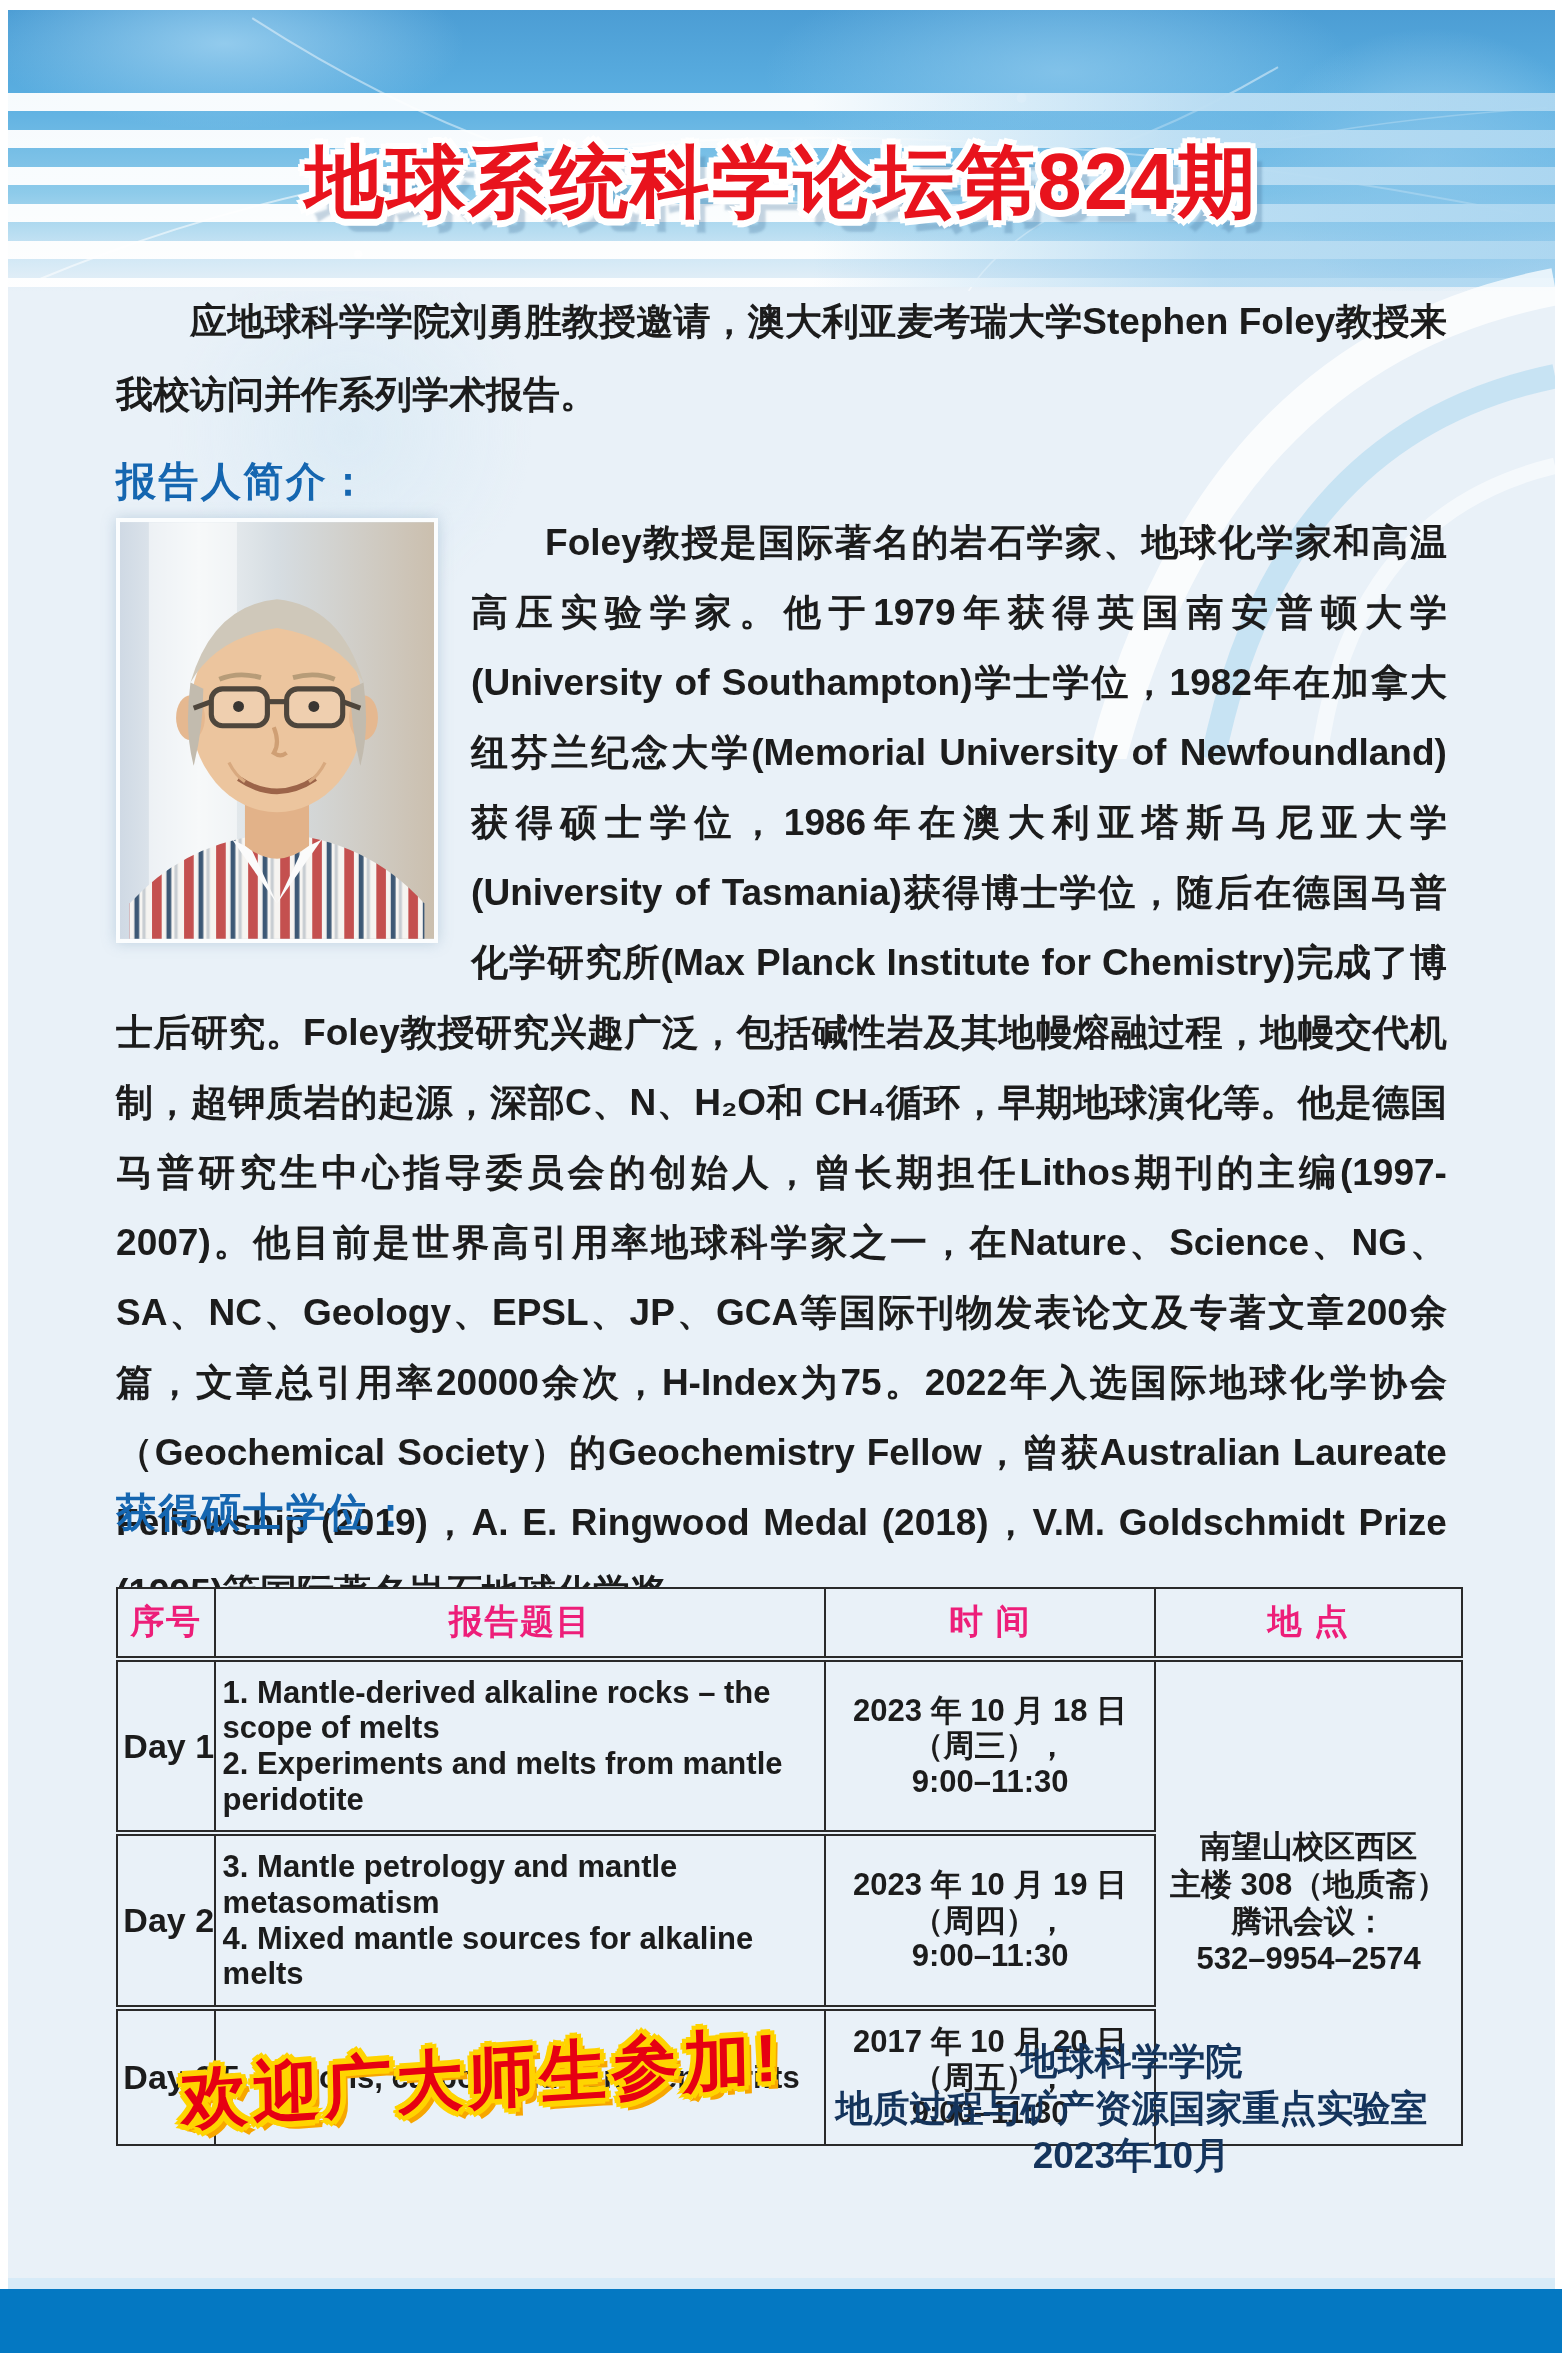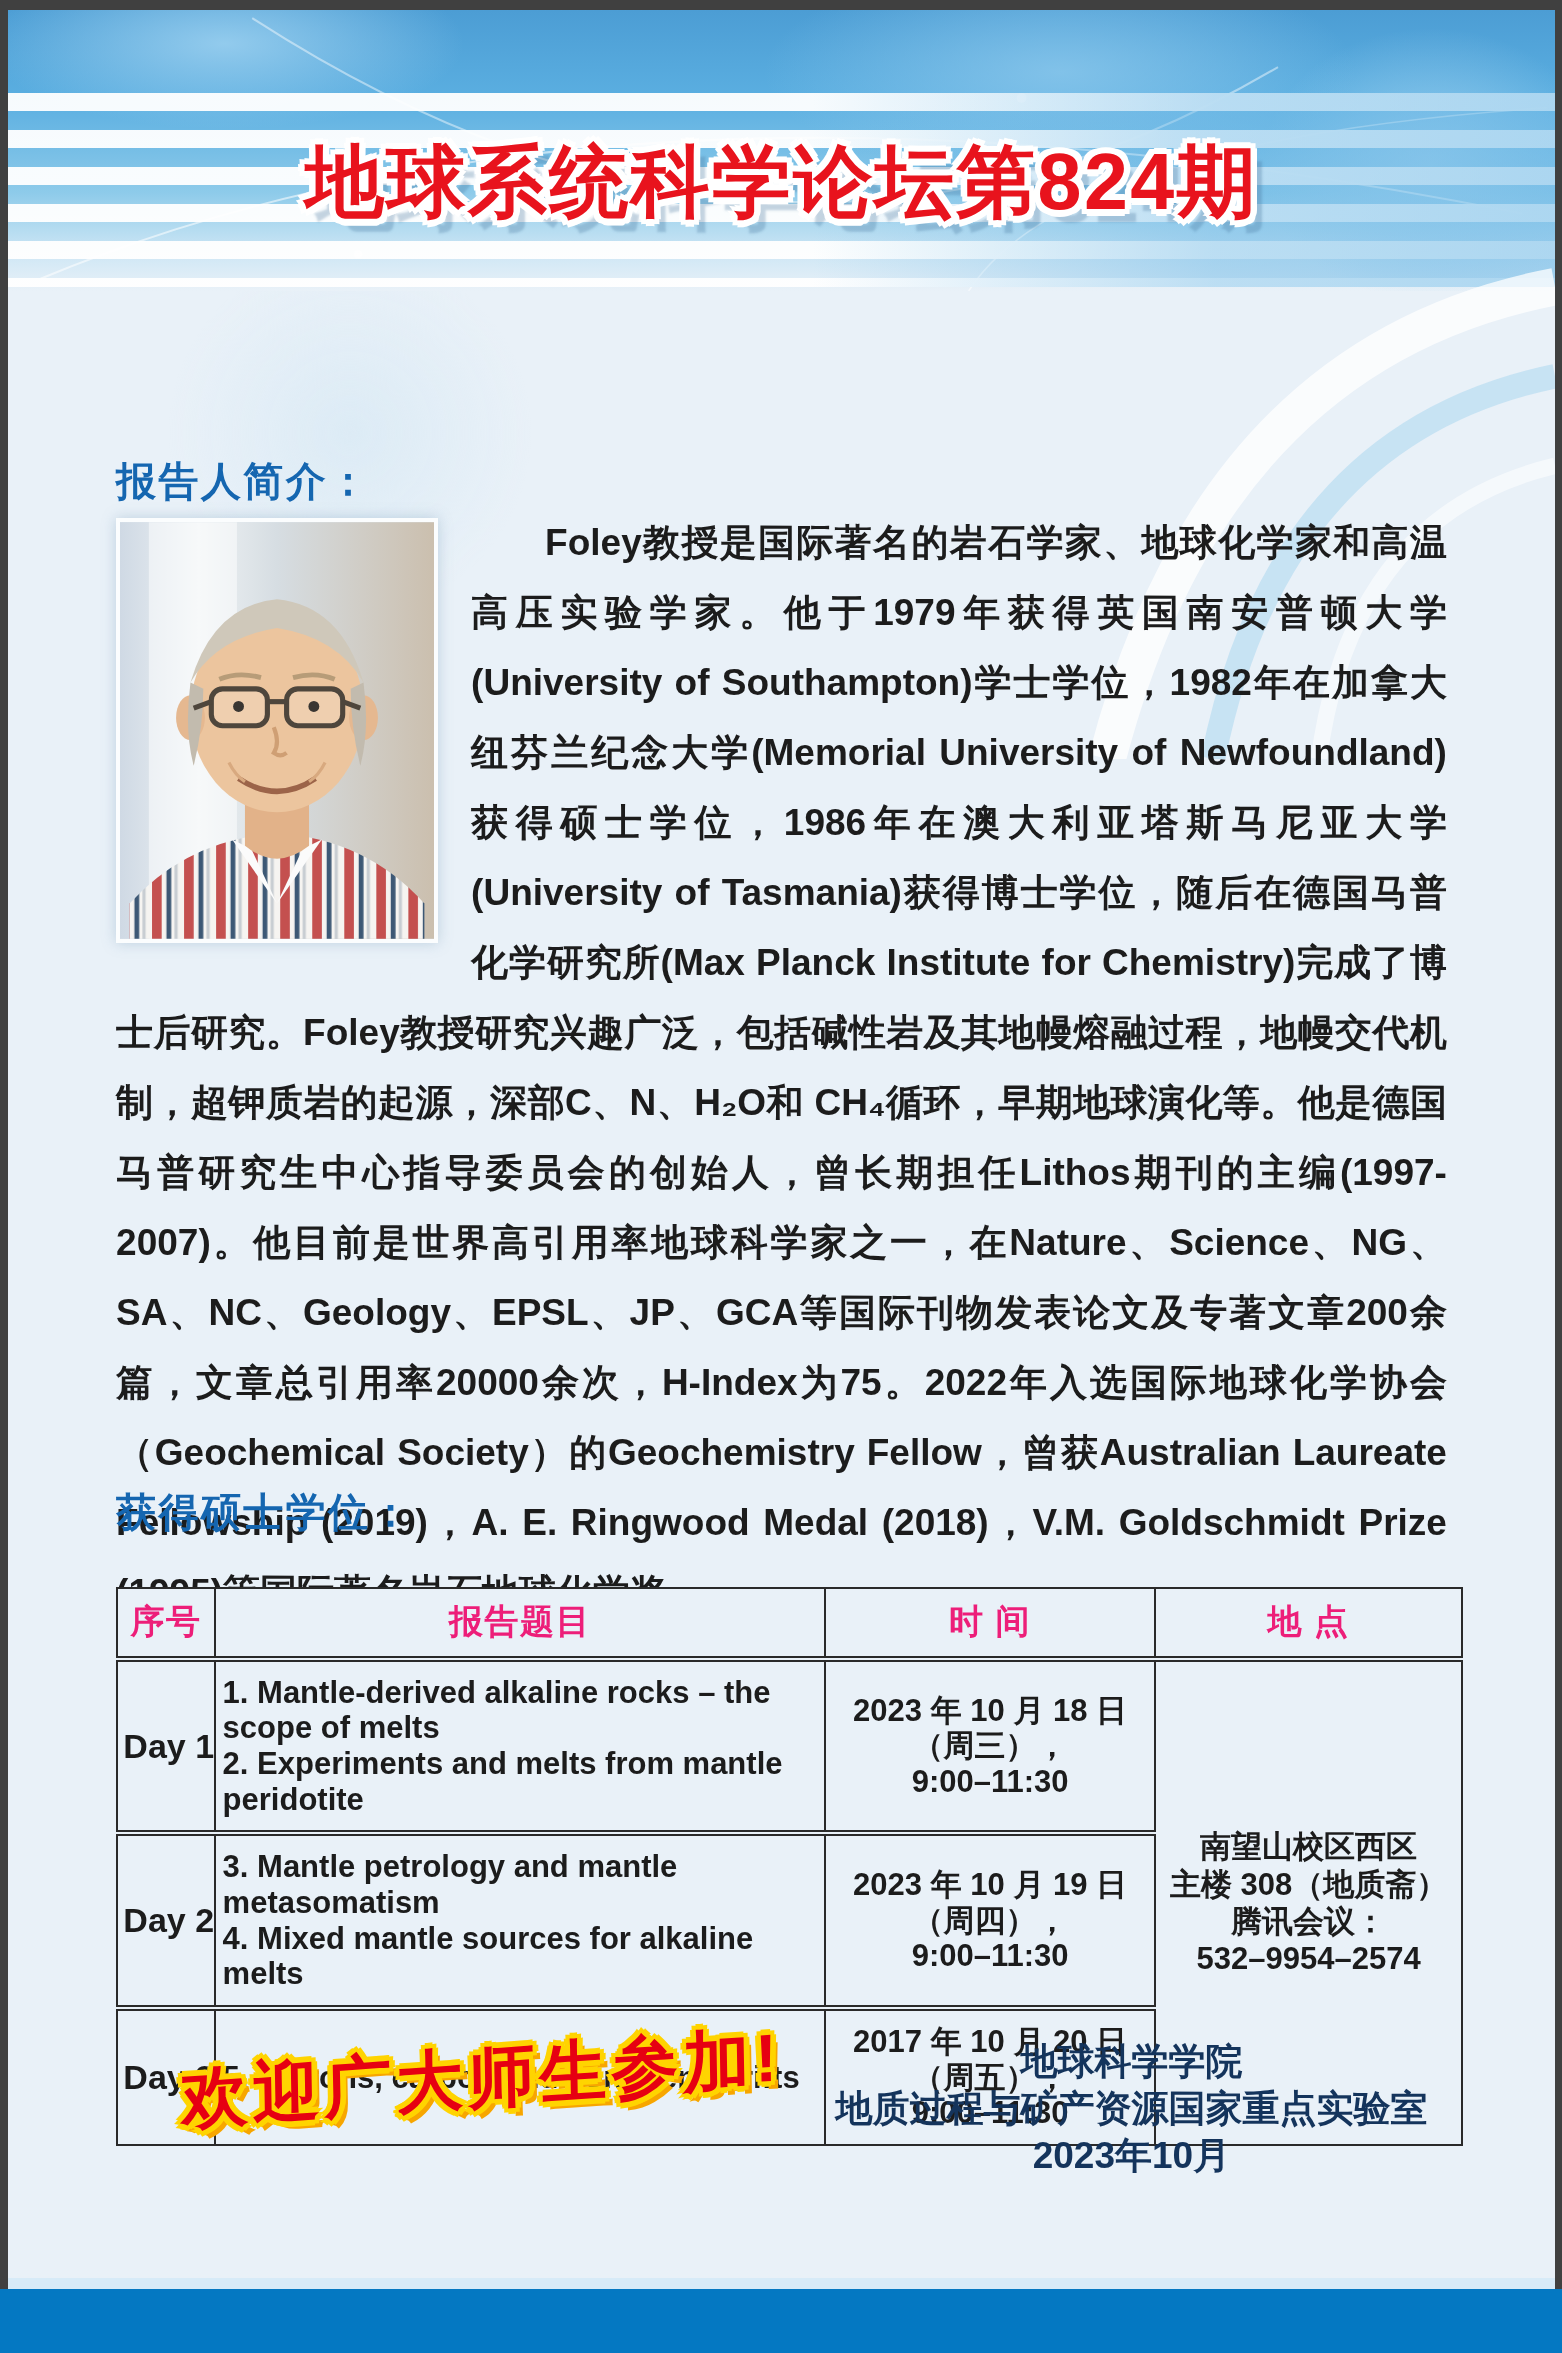--- a/index.html
+++ b/index.html
@@ -1,18 +1,18 @@
 <!DOCTYPE html>
 <html style="font-size:13px"><head>
 <meta charset="utf-8">
 <style>
   html,body{margin:0;padding:0;background:#888;}
   .poster{
     position:relative;width:1563px;height:2354px;margin:0 auto;
-    background:#404040;overflow:hidden;
+    background:#ffffff;overflow:hidden;
     font-family:"Liberation Sans","DejaVu Sans",sans-serif;
     -webkit-font-smoothing:antialiased;
   }
   
   .page{
     position:absolute;top:9.8px;left:8.1px;right:8.1px;bottom:0;
     background:
       radial-gradient(circle 260px at 342px 423px, rgba(205,228,242,.45), rgba(205,228,242,0) 70%),
       #e9f1f8;
     overflow:hidden;
@@ -154,20 +154,21 @@
     </div>
 
     <svg class="swoosh" viewBox="0 0 980 620">
       <path d="M980 40 Q 560 120 430 620" stroke="rgba(255,255,255,.75)" stroke-width="46" fill="none"></path>
       <path d="M980 150 Q 640 220 560 620" stroke="rgba(187,221,242,.75)" stroke-width="30" fill="none"></path>
       <path d="M980 260 Q 730 320 690 620" stroke="rgba(255,255,255,.55)" stroke-width="20" fill="none"></path>
     </svg>
 
     <div class="forum-title">地球系统科学论坛第824期</div>
 
+    <div class="intro">应地球科学学院刘勇胜教授邀请，澳大利亚麦考瑞大学Stephen Foley教授来我校访问并作系列学术报告。</div>
 
     <div class="section-heading speaker-heading">报告人简介：</div>
 
     <div class="bio">
       <div class="photo">
         <svg viewBox="0 0 196 260">
           <defs>
             <linearGradient id="bgG" x1="0" y1="0" x2="1" y2="0">
               <stop offset="0" stop-color="#cfd9e4"></stop>
               <stop offset="0.25" stop-color="#eef2f4"></stop>

